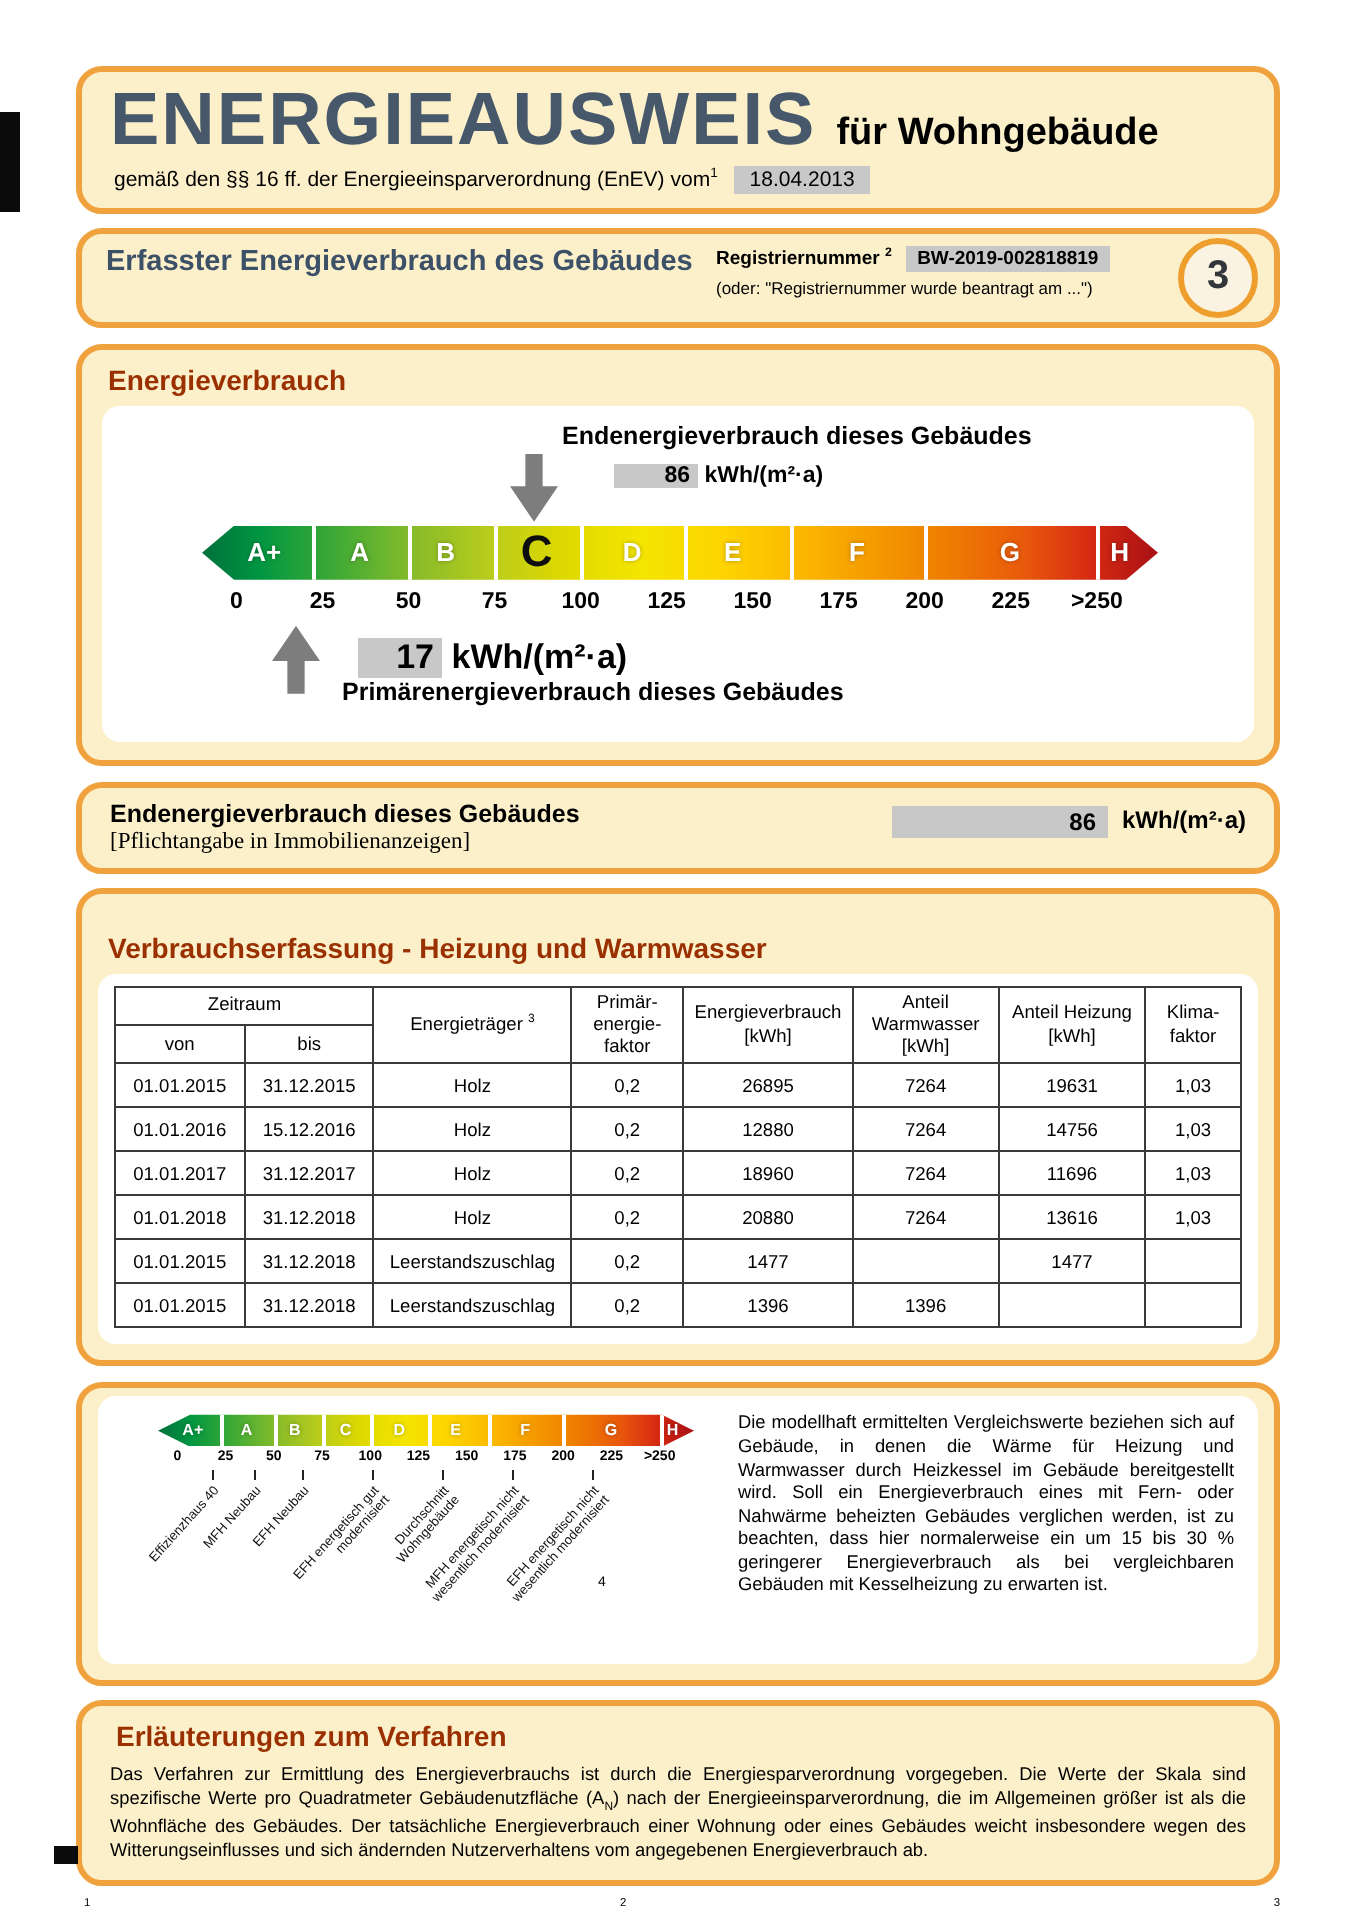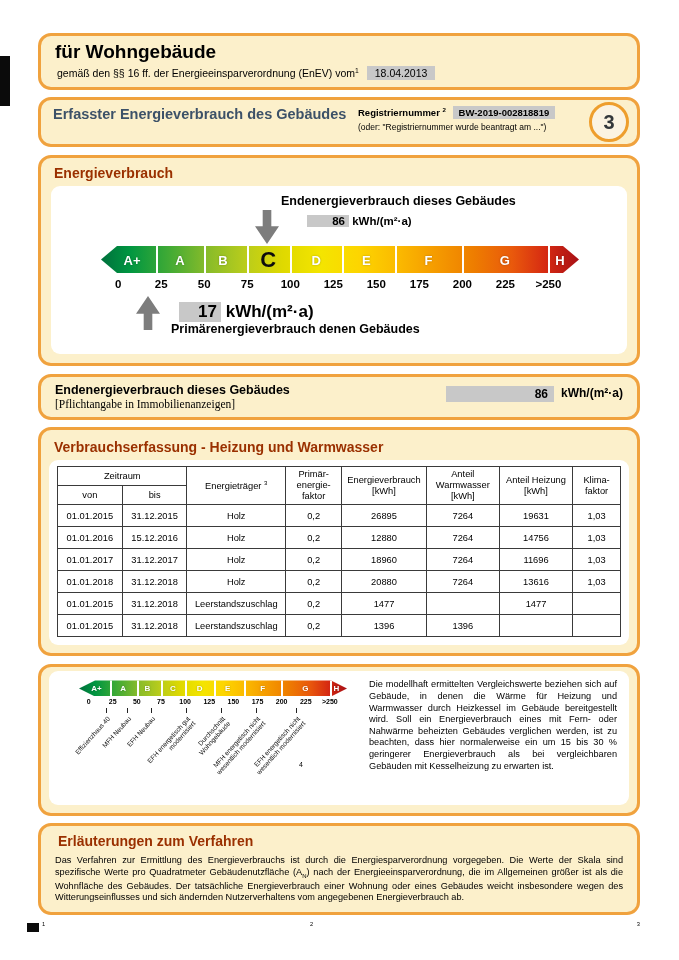--- a/index.html
+++ b/index.html
@@ -63,21 +63,21 @@
 
   
   .mand { margin-bottom:7px; padding:6px 14px 7px; display:flex; }
   .mand-left { flex:1; }
   .mand-l1 { font-size:12.5px; font-weight:bold; }
   .mand-l2 { font-size:11.5px; margin-top:1px;font-family:Liberation Serif, serif; }
   .mand-right { display:flex; align-items:flex-start; gap:7px; font-size:12px; font-weight:bold; padding-top:3px; }
   .mand-chip { width:108px; text-align:right; padding:1px 6px; }
 
   
-  .usage { margin-bottom:8px; padding:6px 8px 8px; }
+  .usage { margin-bottom:8px; padding:16px 8px 8px; }
   .table-panel { padding:6px 8px 8px; }
   table { width:100%; border-collapse:collapse; table-layout:fixed; font-size:9.3px; }
   th,td { border:1px solid #3a3a3a; text-align:center; vertical-align:middle; padding:2px; }
   th { font-weight:normal; white-space:pre-line; line-height:1.2; }
   td { height:22px; }
 
   
   .compare { margin-bottom:7px; padding:4px 8px 8px; }
   .comp-panel { display:flex; height:134px; padding:6px 10px; }
   .comp-left { position:relative; width:302px; flex:none; }
@@ -107,20 +107,21 @@
 </head>
 <body>
 
 <div class="page">
 
   <div class="art1"></div>
   <div class="art2"></div>
 
   <div class="box hdr">
     <div class="title-row">
+      <span class="main-title">ENERGIEAUSWEIS</span>
       <span class="main-sub">für Wohngebäude</span>
     </div>
     <div class="law-line">
       <span>gemäß den §§ 16 ff. der Energieeinsparverordnung (EnEV) vom</span><sup>1</sup>
       <span class="chip date-chip">18.04.2013</span>
     </div>
   </div>
 
   <div class="box capture">
     <div class="capture-title">Erfasster Energieverbrauch des Gebäudes</div>
@@ -177,21 +178,21 @@
         <span style="left:75.6%">200</span>
         <span style="left:84.6%">225</span>
         <span style="left:93.6%">&gt;250</span>
       </div>
 
       <div class="arr arr-up"></div>
       <div class="pri-val">
         <span class="chip val-chip">17</span>
         <span>kWh/(m²·a)</span>
       </div>
-      <div class="pri-label">Primärenergieverbrauch denen Gebäudes</div>
+      <div class="pri-label">Primärenergieverbrauch dieses Gebäudes</div>
     </div>
   </div>
 
   <div class="box mand">
     <div class="mand-left">
       <div class="mand-l1">Endenergieverbrauch dieses Gebäudes</div>
       <div class="mand-l2">[Pflichtangabe in Immobilienanzeigen]</div>
     </div>
     <div class="mand-right">
       <span class="chip mand-chip">86</span>

